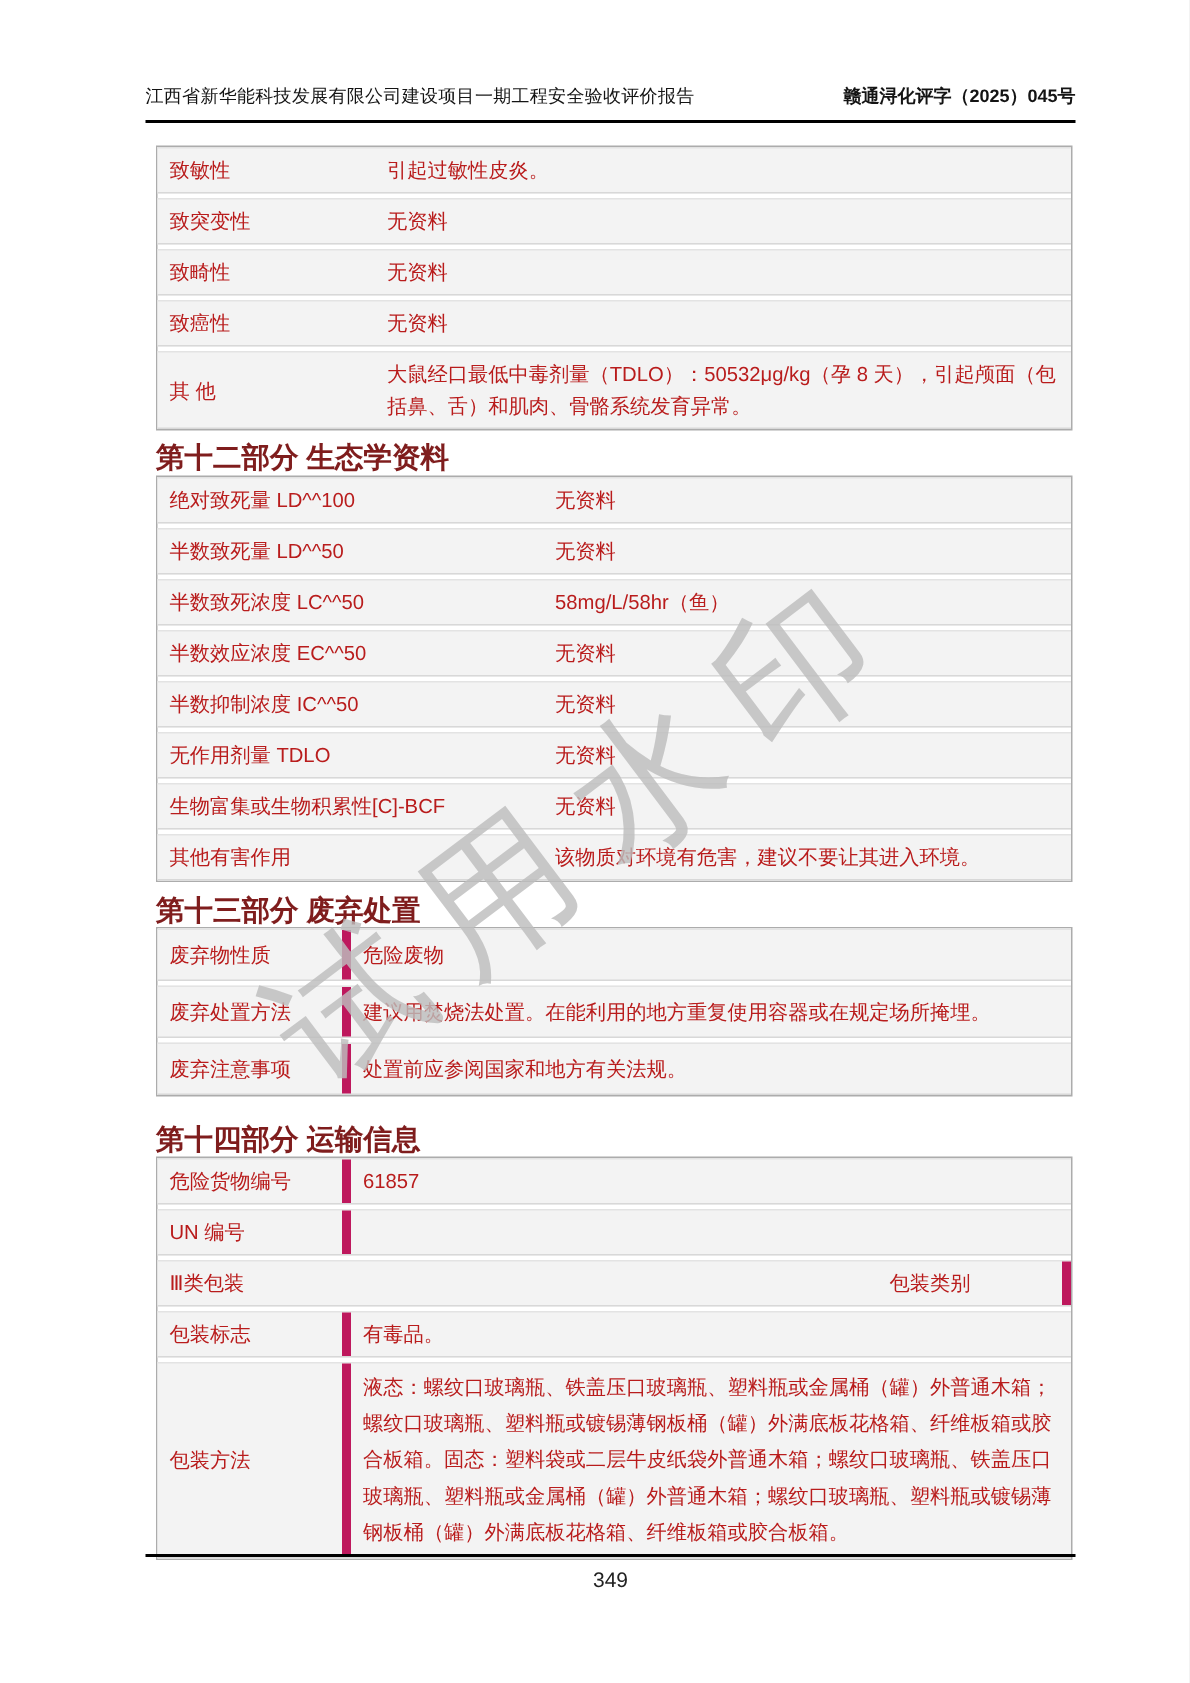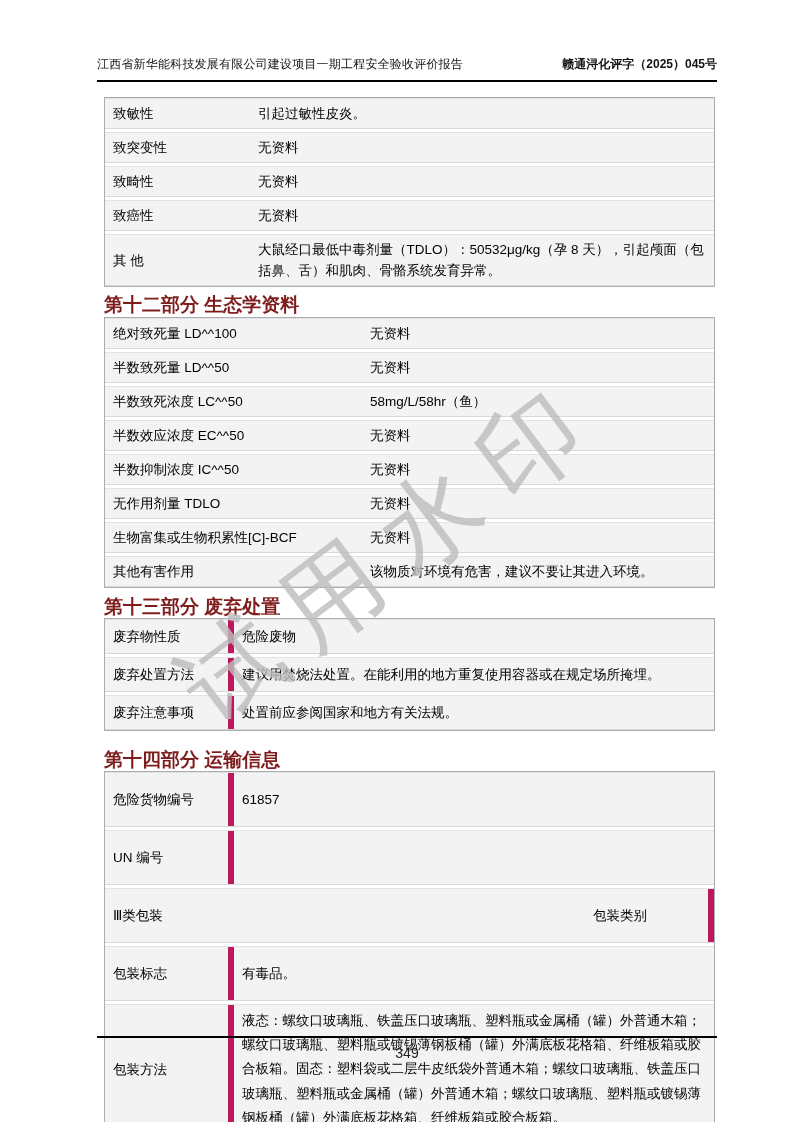--- a/index.html
+++ b/index.html
@@ -28,30 +28,30 @@
   .tbl{position:absolute;left:104px;width:611px;box-sizing:border-box;
     border:1px solid #acacac;background:#ffffff;
     display:flex;flex-direction:column;gap:3px;}
   .t1{top:97px;}
   .t12{top:317px;}
   .t13{top:618px;}
   .t14{top:771px;}
   .row{display:flex;align-items:stretch;background:#f3f3f3;
     border-top:1px solid #e3e3e3;border-bottom:1px solid #d8d8d8;}
   .cell{display:flex;align-items:center;box-sizing:border-box;
-    padding:4px 8px;font-size:13.5px;line-height:21px;color:#000000;}
+    padding:4px 8px;font-size:13.5px;line-height:21px;color:#b91c1c;}
   .cell span{display:block;}
   .label{flex:0 0 auto;}
   .value{flex:1 1 auto;}
   .t1 .label{width:145px;}
   .t12 .label{width:257px;}
   .t13 .label,.t14 .label{width:129px;}
   .divided .label{border-right:6px solid #be185d;}
   .t13 .cell{padding:6px 8px;}
-  .t14 .cell{padding:16px 8px;}
+  .t14 .cell{padding:4px 8px;}
   .t14 .row-pack .cell{padding:4px 8px;}
   .t14 .row-pack .value span{line-height:24.2px;}
   
   .watermark{position:absolute;left:392px;top:552px;z-index:6;
     transform:translate(-50%,-50%) rotate(-37deg);
     font-size:100px;letter-spacing:24px;white-space:nowrap;
     color:rgba(189,189,189,0.82);pointer-events:none;}
 </style>
 </head>
 <body>

